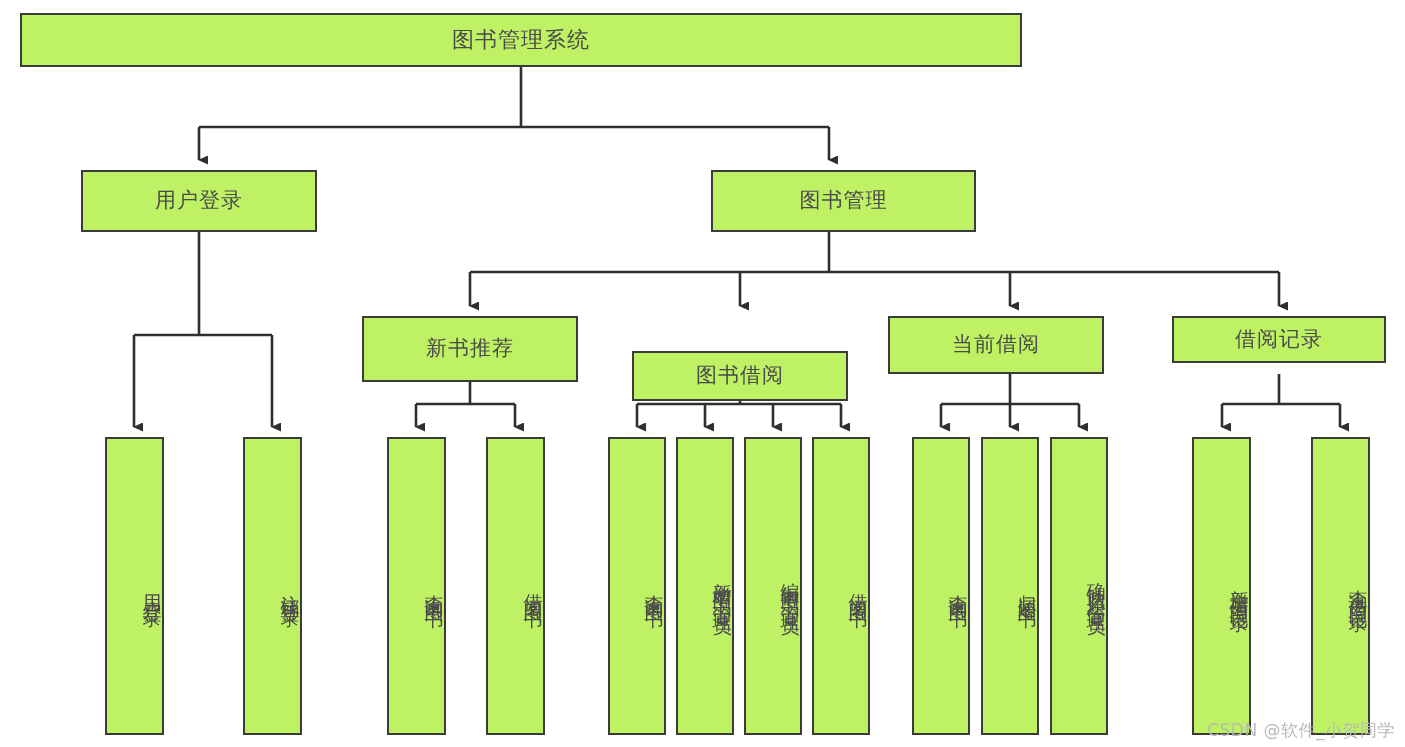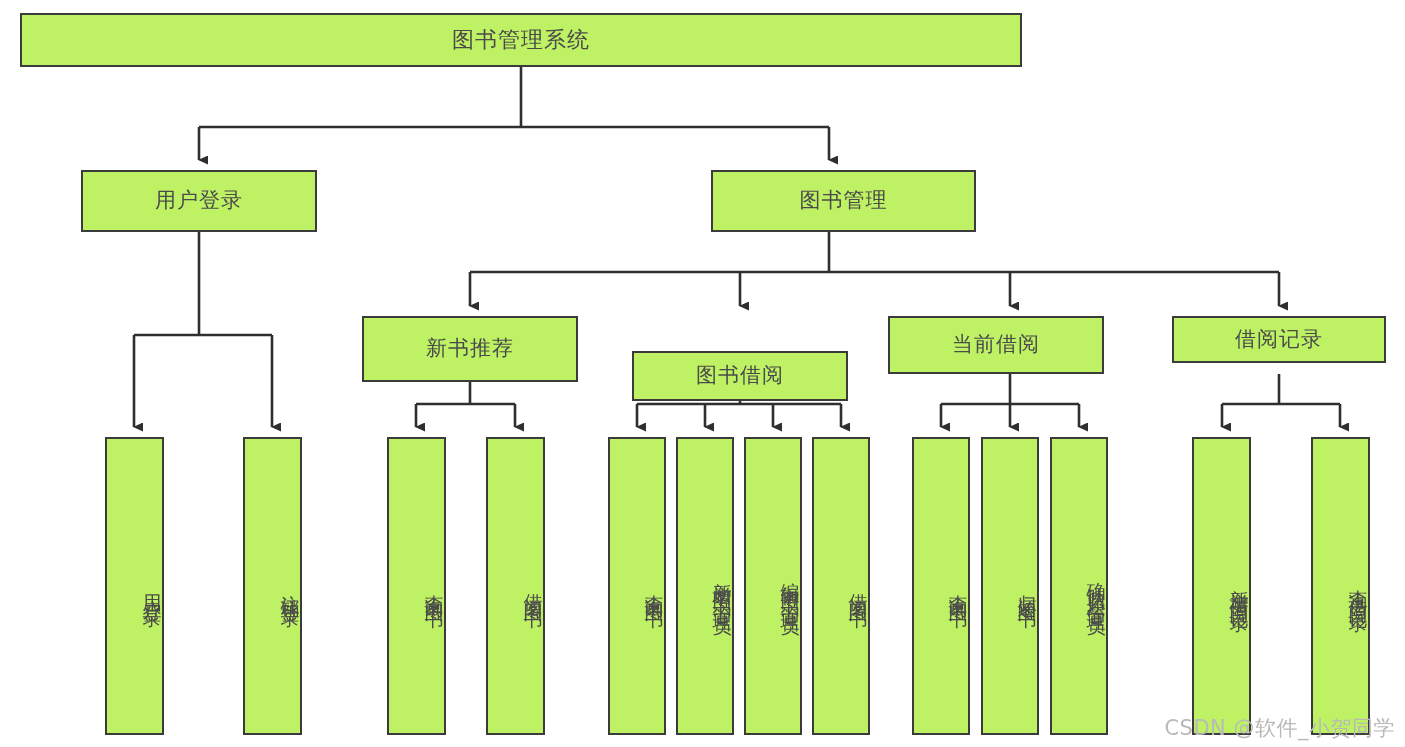--- a/index.html
+++ b/index.html
@@ -53,21 +53,21 @@
   }
   .node-v .vtext{
     writing-mode:vertical-rl;
     text-orientation:upright;
     display:block;
   }
   .watermark{
     position:absolute;
     right:10px;
     bottom:5px;
-    font-size:21px;
+    font-size:17px;
     color:#b9b9b9;
     letter-spacing:0.5px;
     z-index:5;
     white-space:nowrap;
   }
 </style>
 </head>
 <body>
 
 <div id="canvas">

